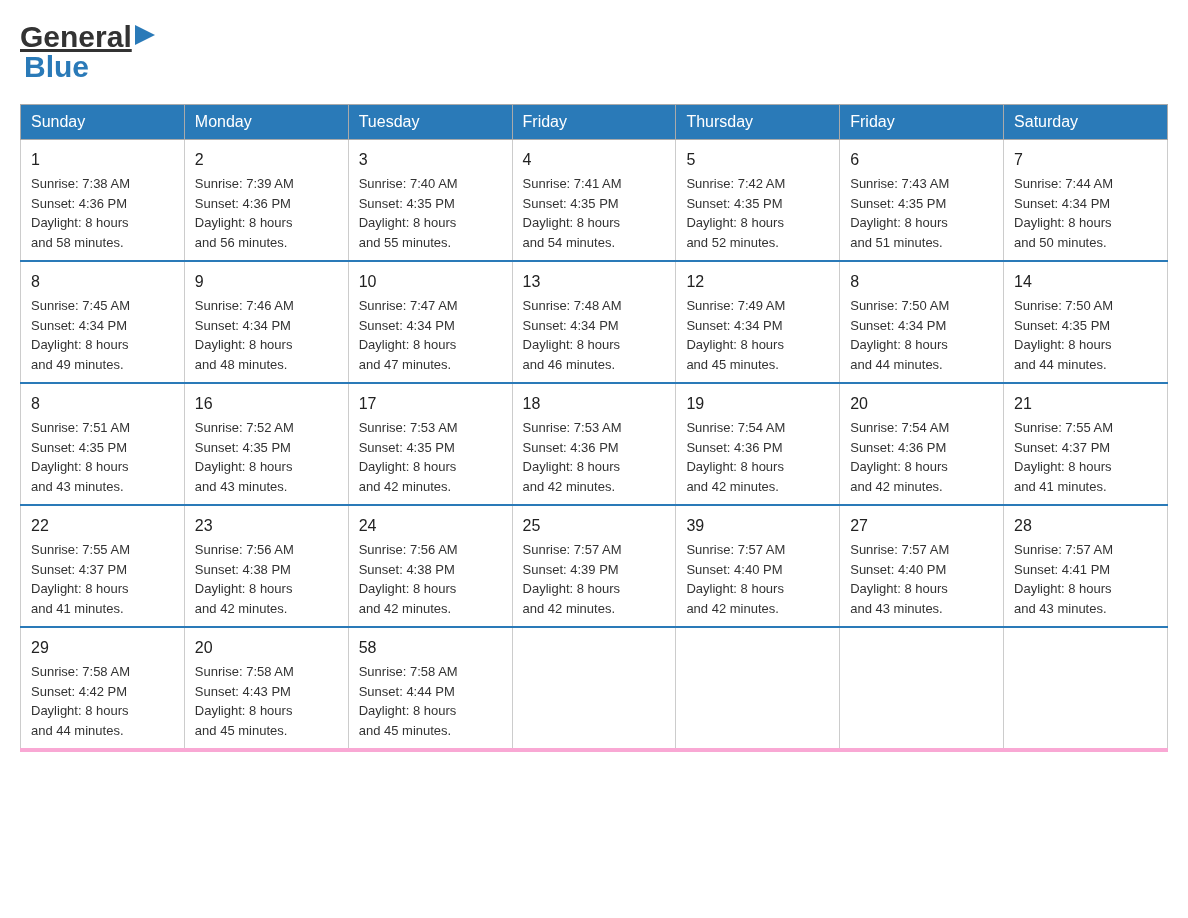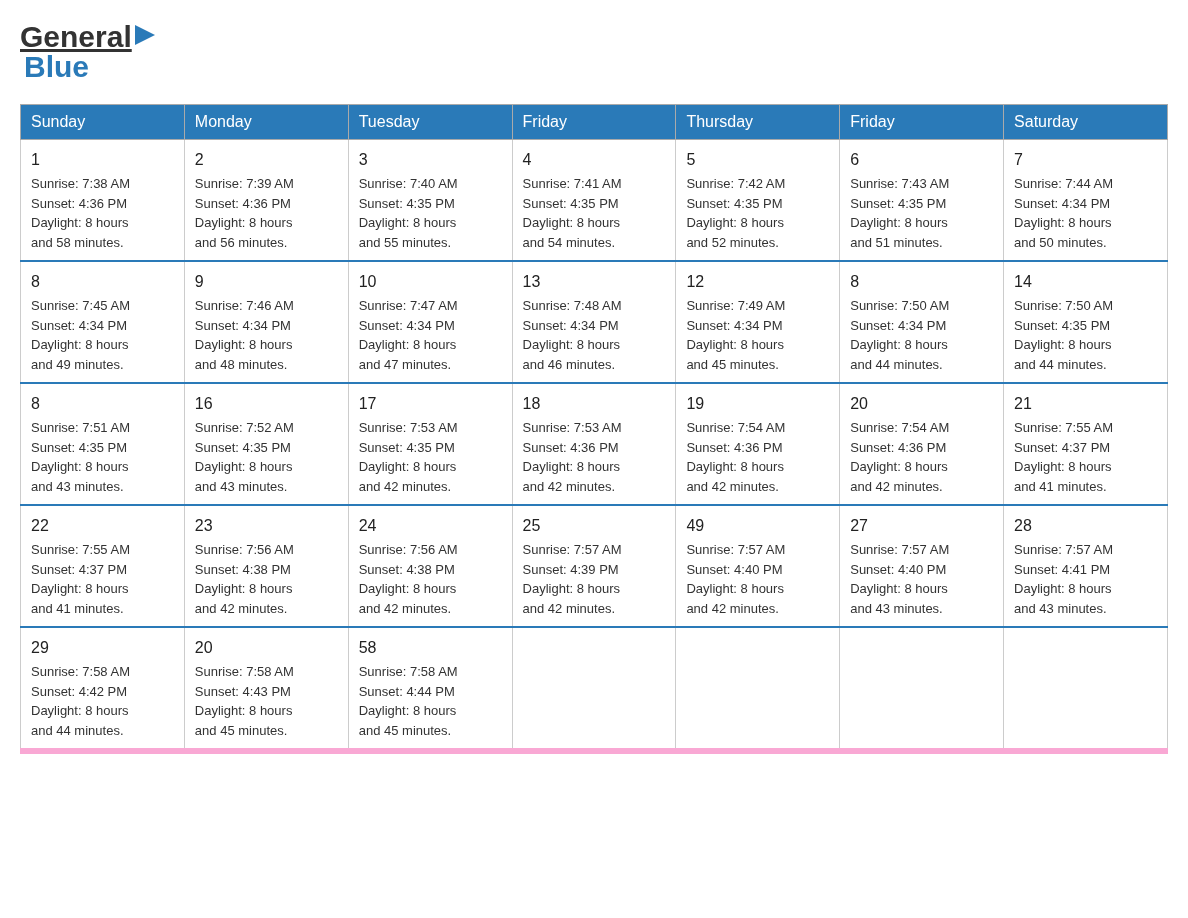--- a/index.html
+++ b/index.html
@@ -73,21 +73,21 @@
       color: #333;
       font-size: 13px;
     }
     .empty-cell {
       background: #fff;
     }
     .calendar-table tr td {
       border-bottom: 2px solid #2a7ab8;
     }
     .calendar-table tr:last-child td {
-      border-bottom: 6px solid #f9a8d4;
+      border-bottom: 4px solid #f9a8d4;
     }
   </style>
 </head>
 <body>
 
 <div class="header">
   <div class="logo">
     <div class="logo-text">
       <span style="font-size:30px;font-weight:bold;color:#333;text-decoration:underline;">General</span>
       <span style="display:inline-block;margin-left:3px;vertical-align:middle;">
@@ -163,21 +163,21 @@
       </tr>
       <tr>
         <td><span class="day-number">22</span>
 <span class="day-info">Sunrise: 7:55 AM<br>Sunset: 4:37 PM<br>Daylight: 8 hours<br>and 41 minutes.</span></td>
         <td><span class="day-number">23</span>
 <span class="day-info">Sunrise: 7:56 AM<br>Sunset: 4:38 PM<br>Daylight: 8 hours<br>and 42 minutes.</span></td>
         <td><span class="day-number">24</span>
 <span class="day-info">Sunrise: 7:56 AM<br>Sunset: 4:38 PM<br>Daylight: 8 hours<br>and 42 minutes.</span></td>
         <td><span class="day-number">25</span>
 <span class="day-info">Sunrise: 7:57 AM<br>Sunset: 4:39 PM<br>Daylight: 8 hours<br>and 42 minutes.</span></td>
-        <td><span class="day-number">49</span>
+        <td><span class="day-number">39</span>
 <span class="day-info">Sunrise: 7:57 AM<br>Sunset: 4:40 PM<br>Daylight: 8 hours<br>and 42 minutes.</span></td>
         <td><span class="day-number">27</span>
 <span class="day-info">Sunrise: 7:57 AM<br>Sunset: 4:40 PM<br>Daylight: 8 hours<br>and 43 minutes.</span></td>
         <td><span class="day-number">28</span>
 <span class="day-info">Sunrise: 7:57 AM<br>Sunset: 4:41 PM<br>Daylight: 8 hours<br>and 43 minutes.</span></td>
       </tr>
       <tr>
         <td><span class="day-number">29</span>
 <span class="day-info">Sunrise: 7:58 AM<br>Sunset: 4:42 PM<br>Daylight: 8 hours<br>and 44 minutes.</span></td>
         <td><span class="day-number">20</span>

